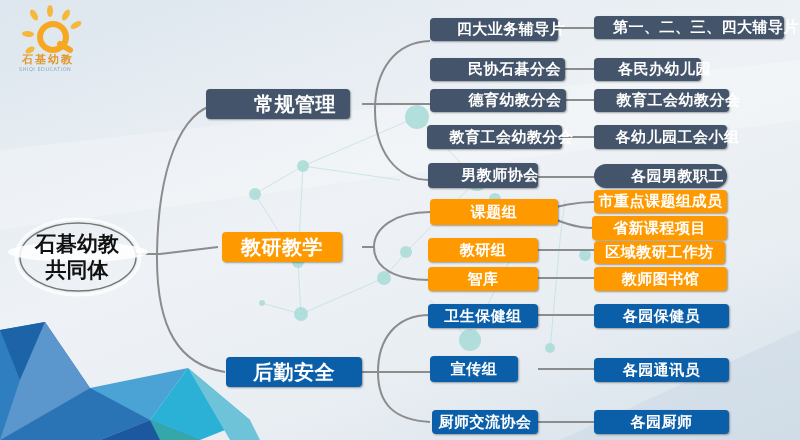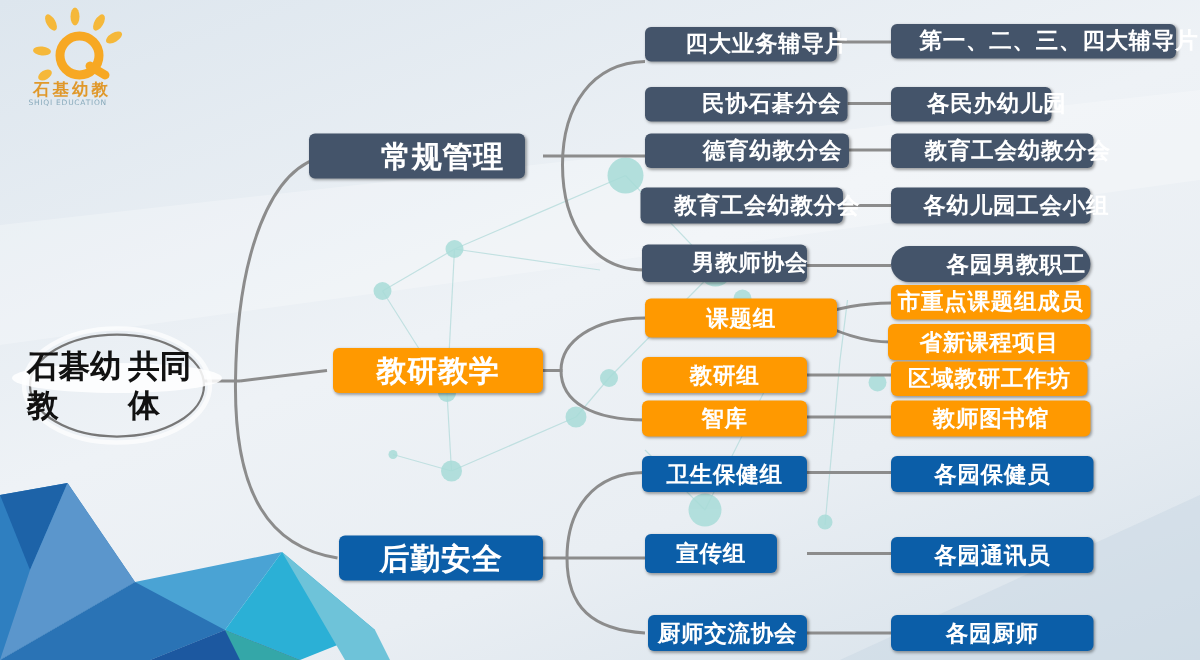--- a/index.html
+++ b/index.html
@@ -21,21 +21,21 @@
     display:flex; align-items:center; justify-content:center;
     white-space:nowrap;
     letter-spacing:0.5px;
   }
   .dark { background:#44546a;padding-left:34px; }
   .orange { background:#ff9900; }
   .blue { background:#0b5ea8; }
   .main { font-size:20px; }
   .root {
     position:absolute; left:18px; top:222px; width:118px; height:70px;
-    display:flex; flex-direction:row; align-items:center; justify-content:center;
+    display:flex; flex-direction:column; align-items:center; justify-content:center;
     font-size:21px; font-weight:bold; color:#111; line-height:26px;
   }
   .logo { position:absolute; left:8px; top:4px; width:90px; height:70px; }
   .logo-text { position:absolute; left:22px; top:52px; font-size:11px; color:#e0982a; font-weight:bold; letter-spacing:2px; }
   .logo-sub { position:absolute; left:19px; top:66px; font-size:5px; color:#8ab; letter-spacing:0.5px; }
 </style>
 </head>
 <body>
 
 <svg class="layer" width="800" height="440">
@@ -136,21 +136,21 @@
 </svg>
 <div class="logo-text">石基幼教</div>
 <div class="logo-sub">SHIQI EDUCATION</div>
 
 <div class="root">
   <span>石碁幼教</span>
   <span>共同体</span>
 </div>
 
 <div class="node dark main" style="left:206px;top:89px;width:144px;height:30px;">常规管理</div>
-<div class="node orange main" style="left:222px;top:232px;width:140px;height:30px;">教研教学</div>
+<div class="node orange main" style="left:222px;top:232px;width:120px;height:30px;">教研教学</div>
 <div class="node blue main" style="left:226px;top:357px;width:136px;height:30px;">后勤安全</div>
 
 <div class="node dark" style="left:430px;top:18px;width:128px;height:23px;">四大业务辅导片</div>
 <div class="node dark" style="left:430px;top:58px;width:135px;height:23px;">民协石碁分会</div>
 <div class="node dark" style="left:430px;top:89px;width:136px;height:23px;">德育幼教分会</div>
 <div class="node dark" style="left:427px;top:125px;width:135px;height:24px;">教育工会幼教分会</div>
 <div class="node dark" style="left:428px;top:163px;width:110px;height:25px;">男教师协会</div>
 
 <div class="node dark" style="left:594px;top:16px;width:190px;height:23px;">第一、二、三、四大辅导片</div>
 <div class="node dark" style="left:594px;top:58px;width:107px;height:23px;">各民办幼儿园</div>

